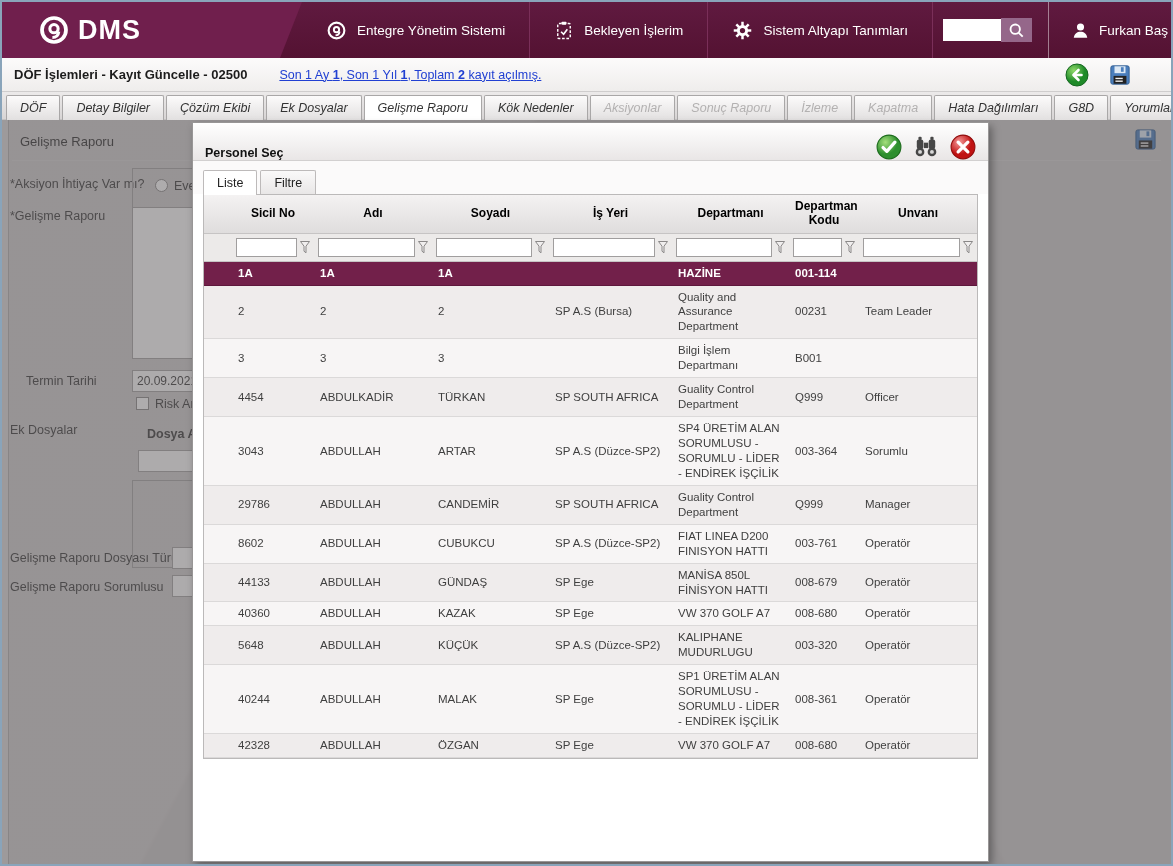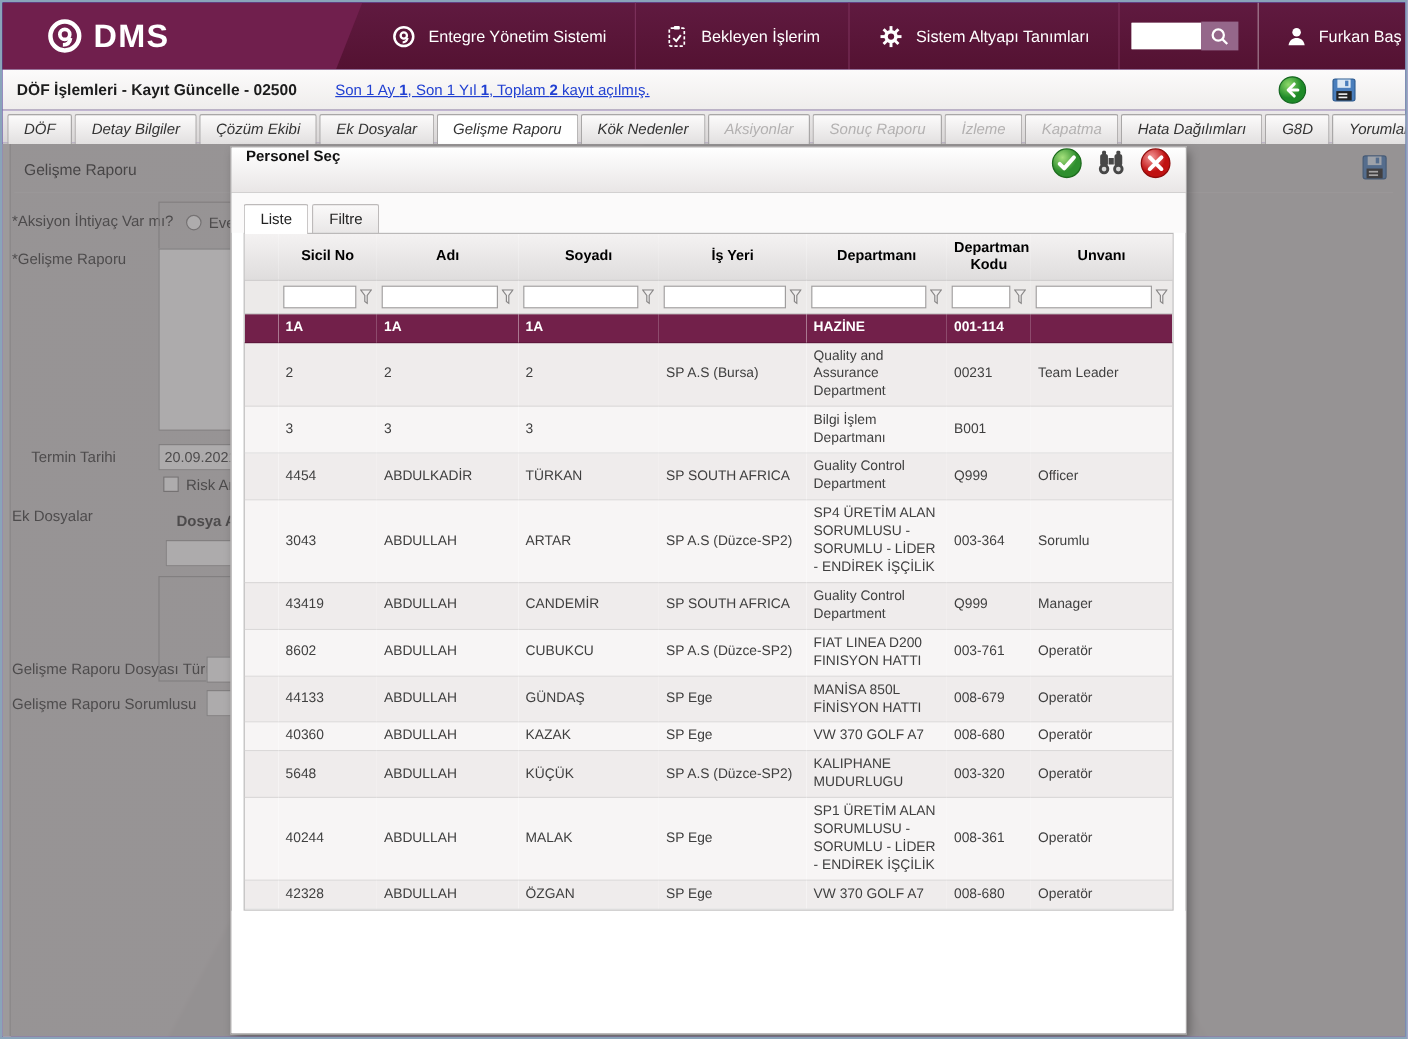--- a/index.html
+++ b/index.html
@@ -1,17 +1,17 @@
 <!DOCTYPE html>
 <html><head>
 <meta charset="utf-8">
 <style>
   * { box-sizing: border-box; }
   body { margin: 0; background: #e8e8e8; font-family: "Liberation Sans", "DejaVu Sans", sans-serif; }
-  .page { position: relative; width: 1173px; height: 866px; border: 2px solid #89a4ba; overflow: hidden; background: #4c1d95; }
+  .page { position: relative; width: 1173px; height: 866px; border: 2px solid #89a4ba; overflow: hidden; background: #7f1d1d; }
 
   
   .header { position: absolute; top: 0; left: 0; right: 0; height: 56px; background: linear-gradient(#601a40,#541232); display: flex; align-items: stretch; color: #fff; z-index: 3; }
   .logo-sec { width: 300px; flex: none; background: #701f4d; clip-path: polygon(0 0, 100% 0, calc(100% - 22px) 100%, 0 100%); display: flex; align-items: center; padding-left: 36px; gap: 8px; }
   .logo-text { font-size: 27px; font-weight: 700; letter-spacing: 1px; }
   .hmenu { display: flex; align-items: center; gap: 10px; padding: 0 24px; font-size: 13.5px; border-right: 1px solid #7a2f59; cursor: pointer; white-space: nowrap; }
   .hmenu:first-of-type { border-left: 1px solid #7a2f59; }
   .ico { display: inline-flex; align-items: center; justify-content: center; }
   .hsearch { display: flex; align-items: center; margin-left: 10px; }
   .hsearch input { width: 58px; height: 22px; border: 1px solid #fff; background: #fff; outline: none; padding: 0 3px; font-size: 12px; }
@@ -42,21 +42,21 @@
   .bg-form .lbl { position: absolute; white-space: nowrap; }
   .bg-form .box { position: absolute; border: 1px solid #a5a3a3; background: #fbfafa; }
   .sec-title { position: absolute; left: 18px; top: 14px; font-size: 13px; color: #2f2f2f; }
   .sec-div { position: absolute; left: 10px; right: 10px; top: 40px; border-top: 1px solid #d4d2d2; }
   .radio { display: inline-block; width: 13px; height: 13px; border: 1px solid #8a8888; border-radius: 50%; background: #fdfdfd; vertical-align: -2px; margin-right: 6px; }
   .checkbox { display: inline-block; width: 13px; height: 13px; border: 1px solid #8a8888; background: #fdfdfd; vertical-align: -2px; margin-right: 6px; }
   .dim { position: absolute; inset: 0; background: rgba(95,92,93,.5); z-index: 5; }
 
   
   .modal { position: absolute; left: 190px; top: 120px; width: 797px; height: 740px; background: #fff; border: 1px solid #989696; box-shadow: 3px 4px 8px rgba(0,0,0,.35); z-index: 10; display: flex; flex-direction: column; }
-  .modal-title { flex: none; height: 38px; background: linear-gradient(#ffffff,#e9e6e6); border-bottom: 1px solid #d2d0d0; display: flex; align-items: flex-start; padding: 0 12px; }
+  .modal-title { flex: none; height: 38px; background: linear-gradient(#ffffff,#e9e6e6); border-bottom: 1px solid #d2d0d0; display: flex; align-items: flex-end; padding: 0 12px; }
   .modal-title .t { font-weight: 700; font-size: 12.5px; color: #111; }
   .m-icons { margin-left: auto; display: flex; align-items: center; gap: 11px; }
   .m-icons .ico { cursor: pointer; }
   .m-tabs { flex: none; height: 33px; display: flex; align-items: flex-end; padding: 0 10px; background: #fbfafa; }
   .mtab { font-size: 12.5px; color: #222; border: 1px solid #bdbaba; border-bottom: none; background: linear-gradient(#faf9f9,#e8e6e6); padding: 5px 13px; margin-right: 3px; margin-bottom: -1px; border-radius: 2px 2px 0 0; cursor: pointer; }
   .mtab.active { background: #fff; position: relative; z-index: 2; }
 
   .grid { margin: 0 10px; border: 1px solid #bbb9b9; flex: none; }
   table { width: 100%; border-collapse: collapse; table-layout: fixed; }
   thead th { background: linear-gradient(#f4f2f2,#dfdddd); font-size: 12px; font-weight: 700; text-align: center; padding: 5px 6px; color: #000; vertical-align: middle; border-bottom: 1px solid #c6c4c4; line-height: 1.15; }
@@ -437,21 +437,21 @@
               <td>3043</td>
               <td>ABDULLAH</td>
               <td>ARTAR</td>
               <td>SP A.S (Düzce-SP2)</td>
               <td>SP4 ÜRETİM ALAN SORUMLUSU - SORUMLU - LİDER - ENDİREK İŞÇİLİK</td>
               <td>003-364</td>
               <td>Sorumlu</td>
             </tr>
             <tr>
               <td class="indent"></td>
-              <td>43419</td>
+              <td>29786</td>
               <td>ABDULLAH</td>
               <td>CANDEMİR</td>
               <td>SP SOUTH AFRICA</td>
               <td>Guality Control Department</td>
               <td>Q999</td>
               <td>Manager</td>
             </tr>
             <tr>
               <td class="indent"></td>
               <td>8602</td>

